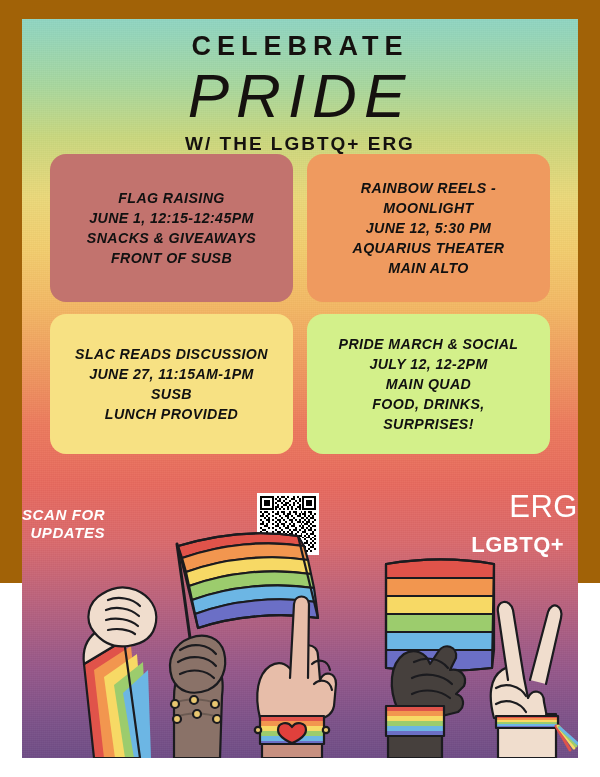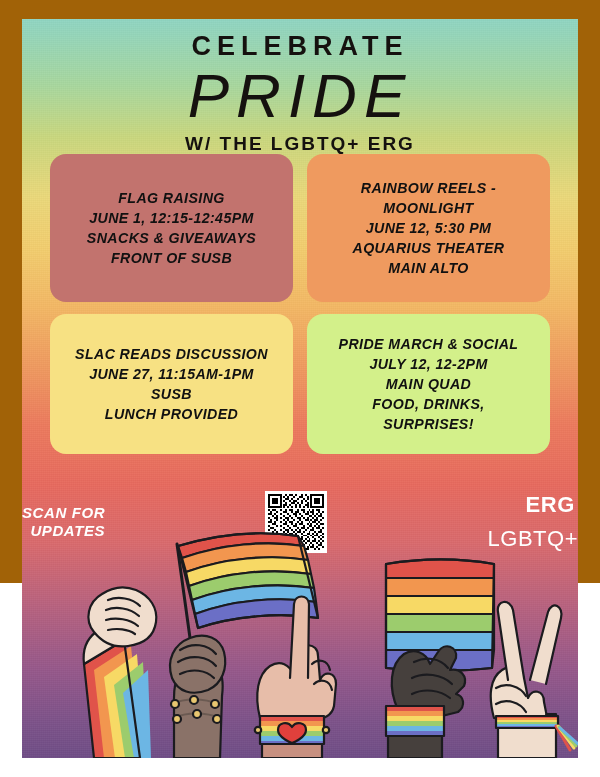--- a/index.html
+++ b/index.html
@@ -90,22 +90,22 @@
   .scan-text {
     color:#fff; font-style:italic; font-weight:800;
     font-size:15px; letter-spacing:.6px; line-height:1.18;
     text-align:right;
   }
   .qr {
     width:62px; height:62px; background:#fff; padding:3px;
     display:block;
   }
   .erg { color:#fff; line-height:1; }
-  .erg-main { font-size:22px; font-weight:700; letter-spacing:.5px;margin-left:38px; }
-  .erg-sub  { font-size:22px; font-weight:400; letter-spacing:.5px; margin-top:12px; }
+  .erg-main { font-size:31px; font-weight:400; letter-spacing:.5px;margin-left:38px; }
+  .erg-sub  { font-size:22px; font-weight:700; letter-spacing:.5px; margin-top:12px; }
 
   
   #art { position:absolute; left:0; right:0; bottom:0; height:230px; }
   #art svg { display:block; width:100%; height:100%; }
 </style>
 </head>
 <body>
 
 <div id="page">
   <div id="poster">

